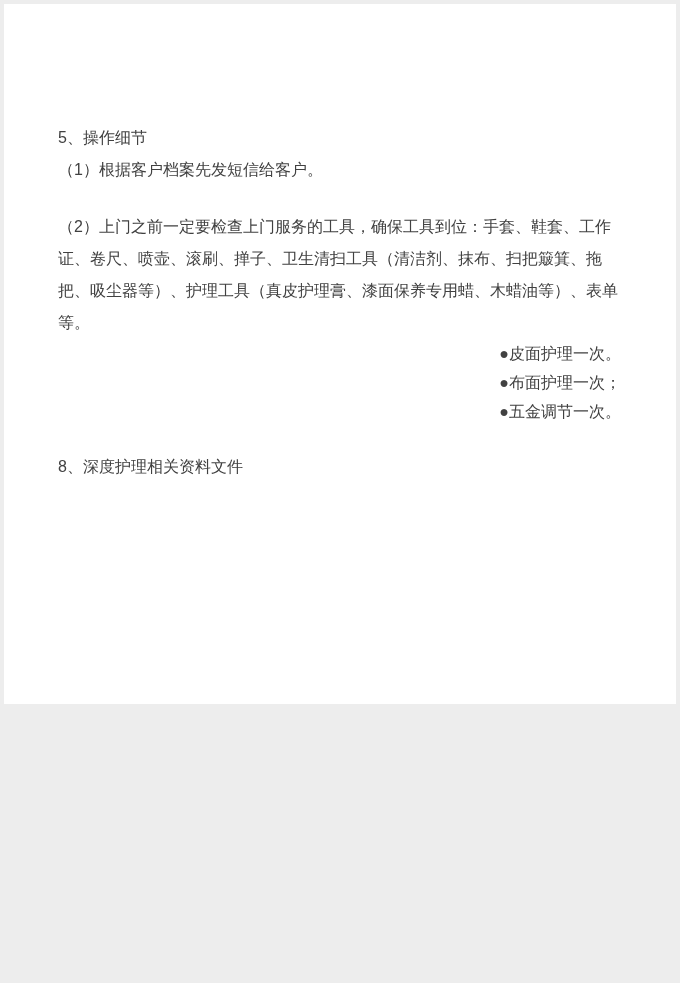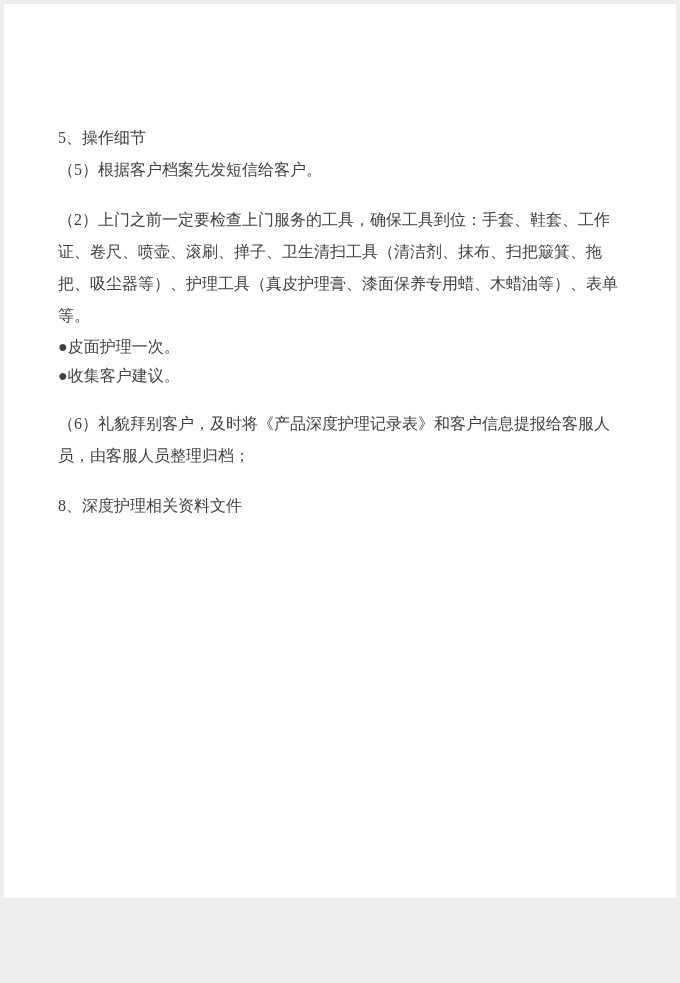--- a/index.html
+++ b/index.html
@@ -12,61 +12,61 @@
       position: relative;
       background: #ededed;
       font-family: "Liberation Sans", "DejaVu Sans", sans-serif;
       overflow: hidden;
     }
     .page {
       position: absolute;
       left: 4px;
       top: 4px;
       width: 672px;
-      height: 894px;
+      height: 700px;
       background: #ffffff;
-      font-family: Liberation Serif, serif;
     }
     .content {
       padding: 118px 55px 0 54px;
       color: #414141;
       font-size: 16px;
     }
     .content p {
       margin: 0;
       line-height: 32px;
       letter-spacing: 0;
     }
     .content p.gap {
-      margin-top: 18px;
+      margin-top: 25px;
     }
     .content p.bullet {
       line-height: 29px;
+      text-align: right;
     }
   </style>
 </head>
 <body>
 
 <div class="page">
   <div class="content">
 
     <p>5、操作细节</p>
 
-    <p>（5）根据客户档案先发短信给客户。</p>
+    <p>（1）根据客户档案先发短信给客户。</p>
 
 
     <p class="gap">（2）上门之前一定要检查上门服务的工具，确保工具到位：手套、鞋套、工作证、卷尺、喷壶、滚刷、掸子、卫生清扫工具（清洁剂、抹布、扫把簸箕、拖把、吸尘器等）、护理工具（真皮护理膏、漆面保养专用蜡、木蜡油等）、表单等。</p>
 
 
 
     <p class="bullet">●皮面护理一次。</p>
 
+    <p class="bullet">●布面护理一次；</p>
 
-    <p class="bullet">●收集客户建议。</p>
+    <p class="bullet">●五金调节一次。</p>
 
 
 
-    <p class="gap">（6）礼貌拜别客户，及时将《产品深度护理记录表》和客户信息提报给客服人员，由客服人员整理归档；</p>
 
     <p class="gap">8、深度护理相关资料文件</p>
 
   </div>
 </div>
 
 </body></html>

